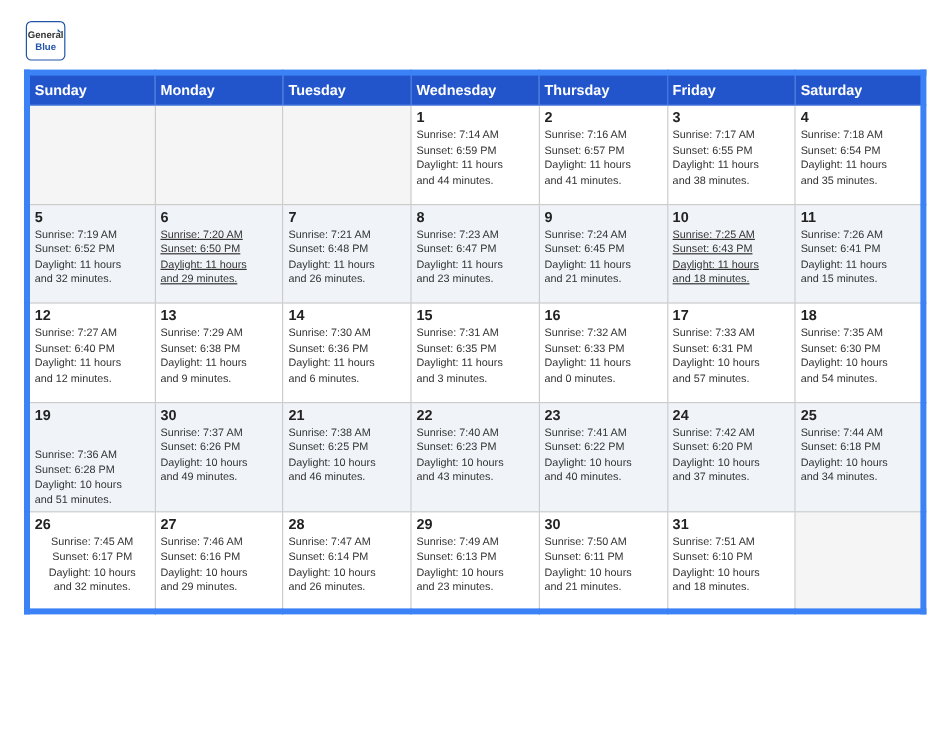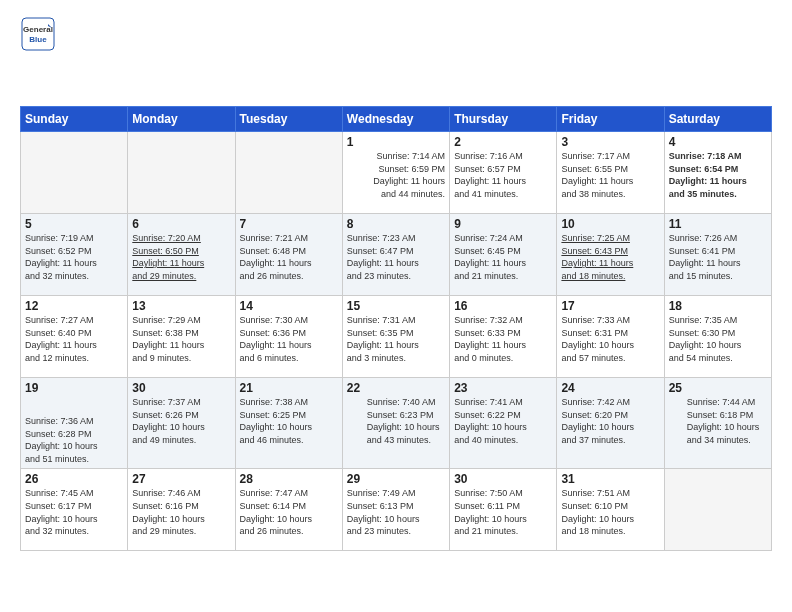--- a/index.html
+++ b/index.html
@@ -9,21 +9,20 @@
       width: 792px;
       height: 612px;
       overflow: hidden;
     }
     .page {
       width: 792px;
       height: 524px;
       padding: 16px 20px 12px 20px;
       display: flex;
       flex-direction: column;
-      gap: 48px;
     }
     .header {
       display: flex;
       align-items: flex-start;
       justify-content: space-between;
       margin-bottom: 6px;
     }
     .logo {
       display: flex;
       align-items: center;
@@ -37,21 +36,21 @@
       color: #222;
       line-height: 1.1;
     }
     .location {
       font-size: 14px;
       color: #444;
       font-style: italic;
     }
     .calendar {
       flex: 1;
-      border: 1px solid #3b82f6;
+      border: 5px solid #3b82f6;
       border-collapse: collapse;
       width: 100%;
       table-layout: fixed;
     }
     .calendar th {
       background: #2255cc;
       color: #fff;
       font-size: 12px;
       font-weight: bold;
       padding: 5px 4px;
@@ -119,42 +118,42 @@
           <th>Saturday</th>
         </tr>
     </thead>
     <tbody id="calendar-body">
     <tr class="row-bg-white">
           <td class="empty"></td>
           <td class="empty"></td>
           <td class="empty"></td>
           <td>
             <span class="day-number">1</span>
-            <div class="day-info" style="white-space: pre-line; text-align: right;">Sunrise: 7:14 AM
+            <div class="day-info" style="white-space: pre-line;">Sunrise: 7:14 AM
 Sunset: 6:59 PM
 Daylight: 11 hours
 and 44 minutes.</div>
           </td>
           <td>
             <span class="day-number">2</span>
             <div class="day-info" style="white-space: pre-line;">Sunrise: 7:16 AM
 Sunset: 6:57 PM
 Daylight: 11 hours
 and 41 minutes.</div>
           </td>
           <td>
             <span class="day-number">3</span>
             <div class="day-info" style="white-space: pre-line;">Sunrise: 7:17 AM
 Sunset: 6:55 PM
 Daylight: 11 hours
 and 38 minutes.</div>
           </td>
           <td>
             <span class="day-number">4</span>
-            <div class="day-info" style="white-space: pre-line; font-weight: bold;">Sunrise: 7:18 AM
+            <div class="day-info" style="white-space: pre-line;">Sunrise: 7:18 AM
 Sunset: 6:54 PM
 Daylight: 11 hours
 and 35 minutes.</div>
           </td>
         </tr>
         <tr class="row-bg-light">
           <td>
             <span class="day-number">5</span>
             <div class="day-info" style="white-space: pre-line;">Sunrise: 7:19 AM
 Sunset: 6:52 PM
@@ -272,51 +271,51 @@
           </td>
           <td>
             <span class="day-number">21</span>
             <div class="day-info" style="white-space: pre-line;">Sunrise: 7:38 AM
 Sunset: 6:25 PM
 Daylight: 10 hours
 and 46 minutes.</div>
           </td>
           <td>
             <span class="day-number">22</span>
-            <div class="day-info" style="white-space: pre-line; margin-left: 20px;">Sunrise: 7:40 AM
+            <div class="day-info" style="white-space: pre-line;">Sunrise: 7:40 AM
 Sunset: 6:23 PM
 Daylight: 10 hours
 and 43 minutes.</div>
           </td>
           <td>
             <span class="day-number">23</span>
             <div class="day-info" style="white-space: pre-line;">Sunrise: 7:41 AM
 Sunset: 6:22 PM
 Daylight: 10 hours
 and 40 minutes.</div>
           </td>
           <td>
             <span class="day-number">24</span>
             <div class="day-info" style="white-space: pre-line;">Sunrise: 7:42 AM
 Sunset: 6:20 PM
 Daylight: 10 hours
 and 37 minutes.</div>
           </td>
           <td>
             <span class="day-number">25</span>
-            <div class="day-info" style="white-space: pre-line; margin-left: 18px;">Sunrise: 7:44 AM
+            <div class="day-info" style="white-space: pre-line;">Sunrise: 7:44 AM
 Sunset: 6:18 PM
 Daylight: 10 hours
 and 34 minutes.</div>
           </td>
         </tr>
         <tr class="row-bg-white">
           <td>
             <span class="day-number">26</span>
-            <div class="day-info" style="white-space: pre-line;">Sunrise: 7:45 AM
+            <div class="day-info" style="white-space: pre-line; text-align: center;">Sunrise: 7:45 AM
 Sunset: 6:17 PM
 Daylight: 10 hours
 and 32 minutes.</div>
           </td>
           <td>
             <span class="day-number">27</span>
             <div class="day-info" style="white-space: pre-line;">Sunrise: 7:46 AM
 Sunset: 6:16 PM
 Daylight: 10 hours
 and 29 minutes.</div>

